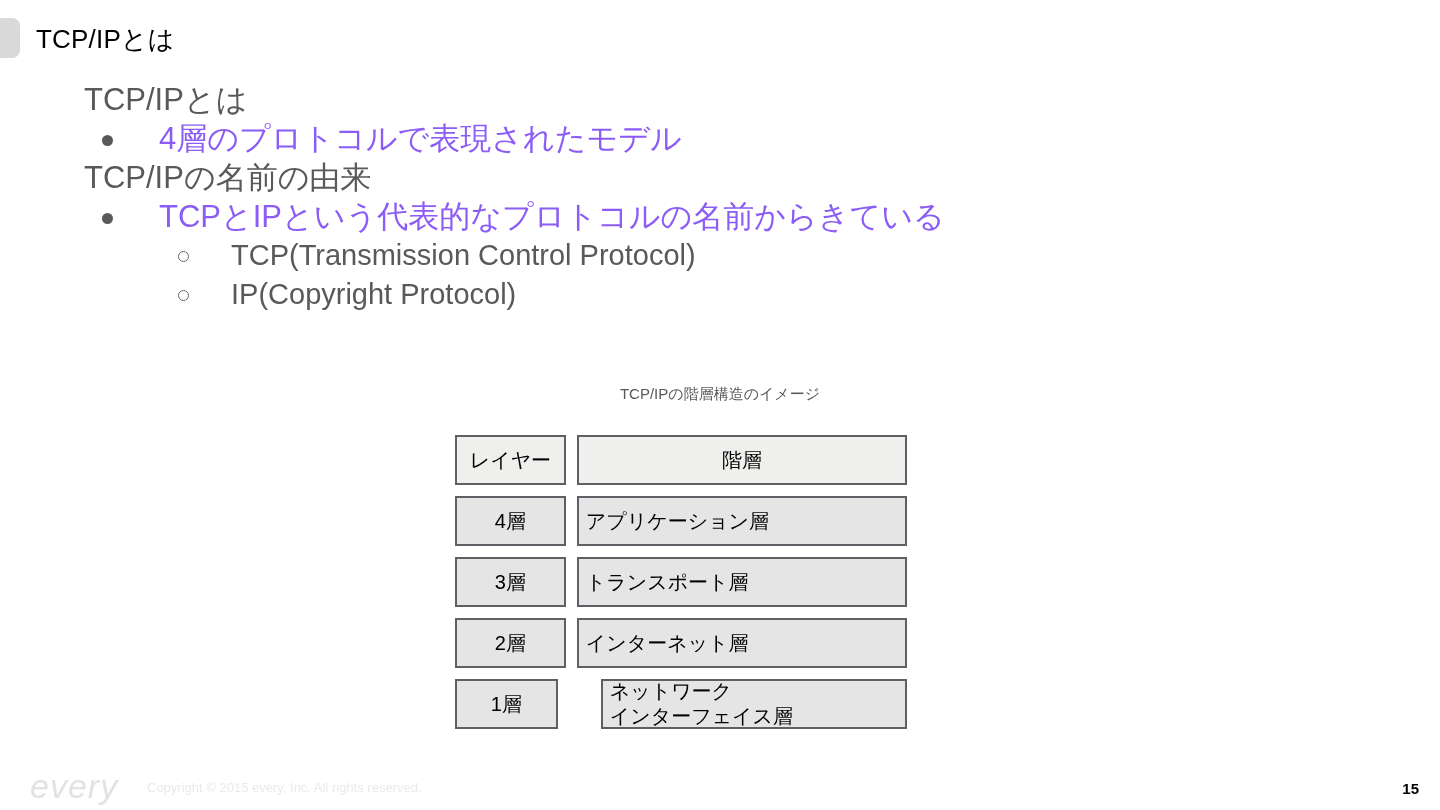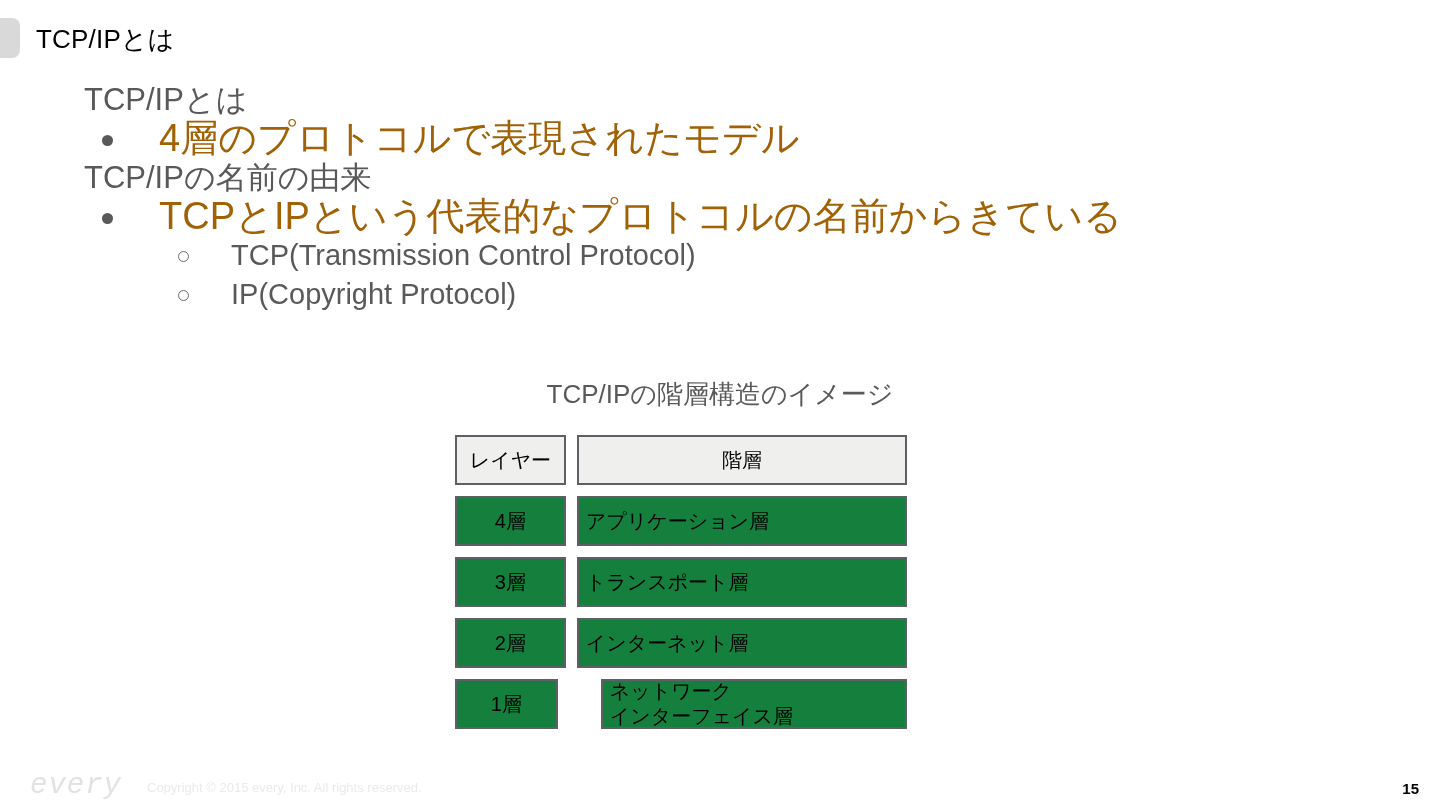--- a/index.html
+++ b/index.html
@@ -50,23 +50,23 @@
     width: 1100px;
   }
   .ol-l1 {
     font-size: 31px;
     line-height: 39px;
     color: #595959;
     white-space: nowrap;
   }
   .ol-l2 {
     position: relative;
-    font-size: 38px;
+    font-size: 31px;
     line-height: 39px;
-    color: #a16207;
+    color: #8b5cf6;
     padding-left: 75px;
     white-space: nowrap;
   }
   .ol-l2 .bullet {
     position: absolute;
     left: 18px;
     top: 16px;
     width: 11px;
     height: 11px;
     border-radius: 50%;
@@ -92,21 +92,21 @@
     box-sizing: content-box;
   }
 
   
   #diagram-caption {
     position: absolute;
     left: 0;
     top: 381px;
     width: 1440px;
     text-align: center;
-    font-size: 26px;
+    font-size: 15px;
     line-height: 26px;
     color: #595959;
   }
   #layer-table {
     position: absolute;
     left: 455px;
     top: 435px;
     width: 452px;
   }
   .trow {
@@ -134,40 +134,40 @@
   }
   .head .cell {
     background: #efefed;
     height: 50px;
   }
   .head .cell-name {
     justify-content: center;
     text-align: center;
   }
   .data .cell {
-    background: #15803d;
+    background: #e5e5e5;
     height: 50px;
   }
   .data .cell-name {
     justify-content: flex-start;
     padding-left: 7px;
   }
   .cell-name .two-line {
     display: block;
     line-height: 25px;
   }
 
   
   #footer-logo {
     position: absolute;
     left: 30px;
     top: 768px;
-    font-family: Liberation Mono, monospace;
+    font-family: Liberation Sans, sans-serif;
     font-style: italic;
-    font-size: 29px;
+    font-size: 34px;
     line-height: 36px;
     color: #e2e2e2;
     letter-spacing: 1px;
   }
   #footer-copy {
     position: absolute;
     left: 147px;
     top: 780px;
     font-size: 13px;
     line-height: 16px;

